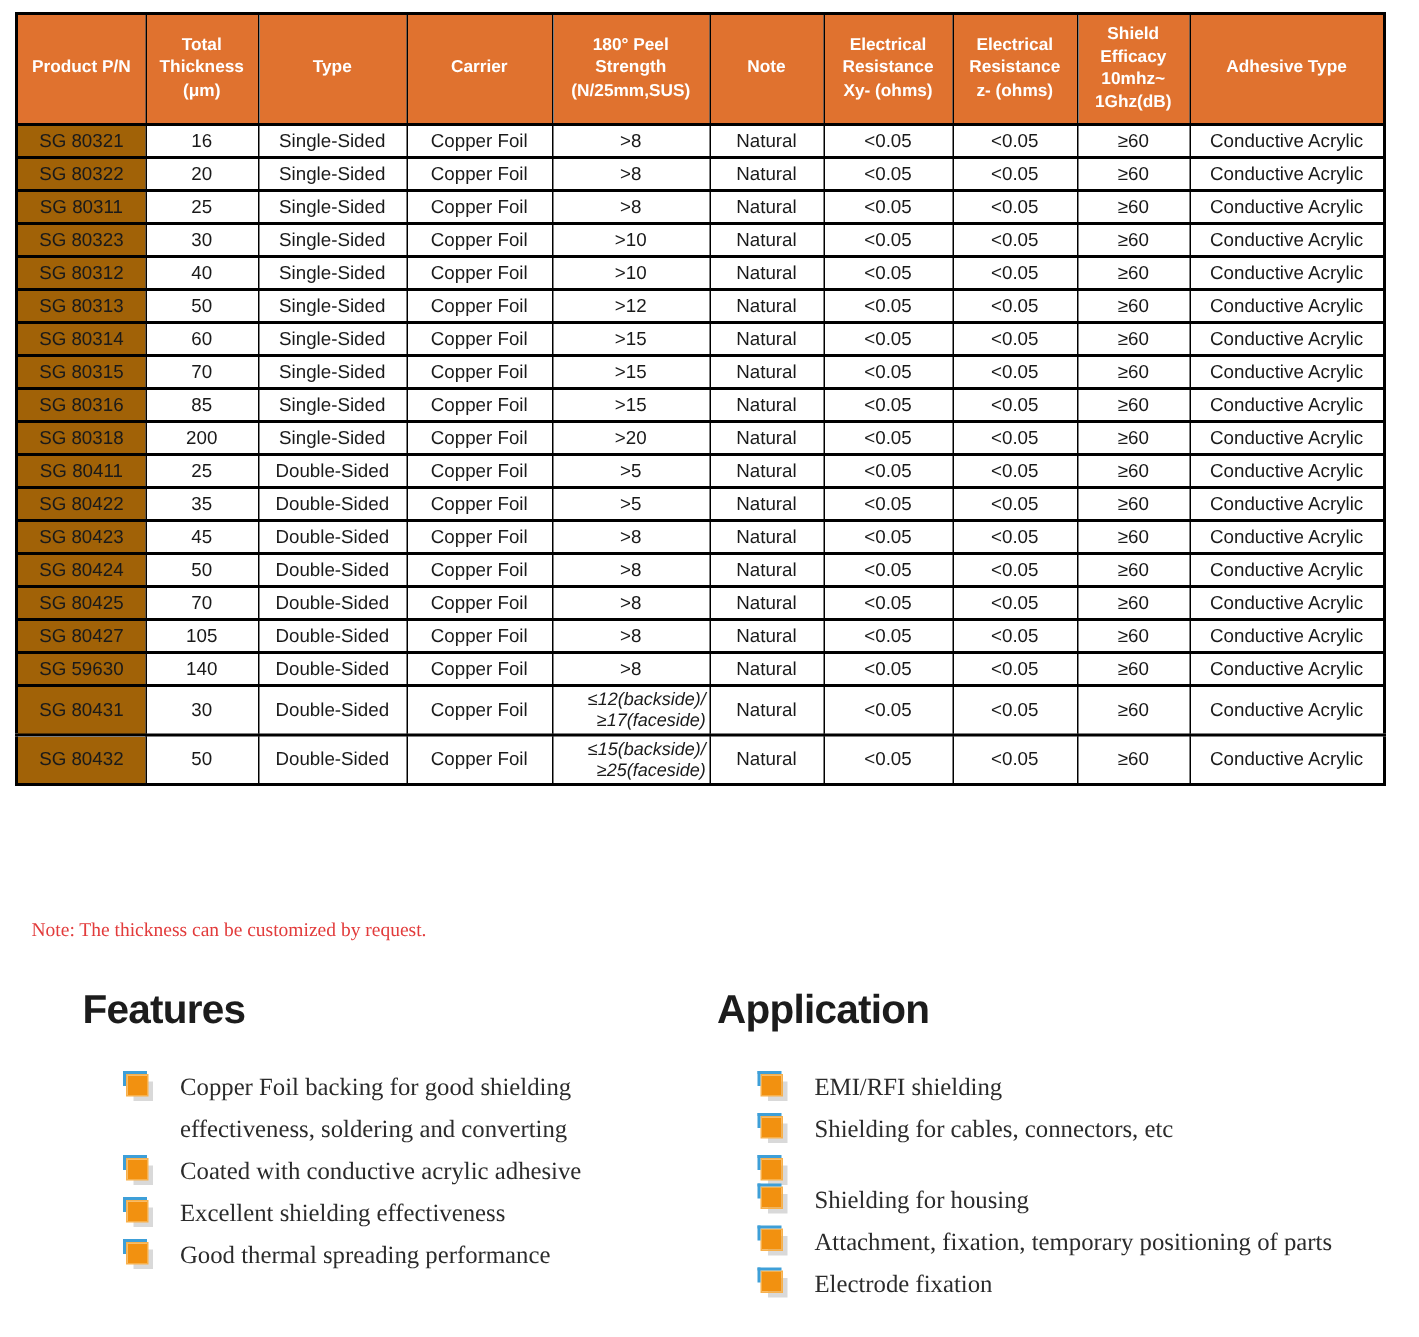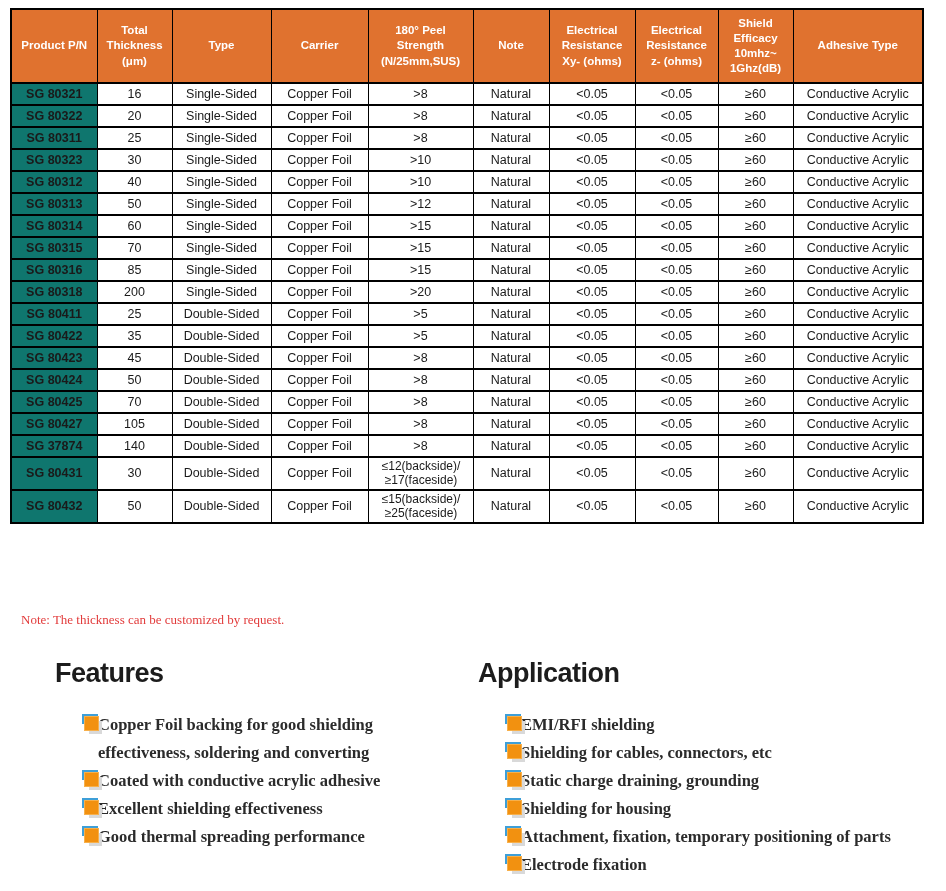--- a/index.html
+++ b/index.html
@@ -23,41 +23,40 @@
   table.spec th{
     background:#E0722F;color:#ffffff;
     font-size:11.5px;font-weight:bold;line-height:1.32;
     white-space:pre-line;height:70px;padding:1px 2px;
   }
   table.spec td{
     font-size:12.5px;color:#1a1a1a;height:20px;padding:0 2px;
     background:#ffffff;line-height:1.15;
   }
   table.spec tr.tall td{height:31px;}
-  table.spec td.pn{background:#0f766e;font-weight:bold;}
-  table.spec td.multiline{white-space:pre-line;text-align:center;padding-left:3px;font-size:12px;}
+  table.spec td.pn{background:#a16207;}
+  table.spec td.multiline{white-space:pre-line;text-align:right;padding-left:3px;font-size:12px;font-style:italic;}
   
   .note{
     position:absolute;left:21px;top:612px;
     font-family:"Liberation Serif",serif;font-size:13px;color:#E23B3B;
   }
   
   .section{position:absolute;top:658px;}
   .section.features{left:55px;width:400px;}
   .section.application{left:478px;width:455px;}
   .section h2{
     margin:0 0 22px 0;font-size:27px;font-weight:bold;color:#1c1c1c;
     letter-spacing:-0.5px;font-family:"Liberation Sans",sans-serif;
   }
   .section ul{list-style:none;margin:0;padding:0 0 0 30px;}
   .section li{
-    display:flex;align-items:flex-start;
+    display:flex;align-items:flex-start;gap:22px;
     font-family:"Liberation Serif",serif;font-size:16.5px;color:#2b2b2b;
     line-height:28px;
-    font-weight:bold;
   }
   .bullet{
     position:relative;flex:0 0 13px;width:13px;height:13px;margin-top:6px;
     background:#F29110;outline:1px solid #F7B04B;
     box-shadow:4px 4px 0 0 #D9D9D9;
   }
   .bullet::before{
     content:"";position:absolute;top:-3px;left:-3px;width:14px;height:8px;
     border-top:2.5px solid #3E9FD8;border-left:2.5px solid #3E9FD8;
   }
@@ -291,21 +290,21 @@
           <td>Double-Sided</td>
           <td>Copper Foil</td>
           <td>&gt;8</td>
           <td>Natural</td>
           <td>&lt;0.05</td>
           <td>&lt;0.05</td>
           <td>≥60</td>
           <td>Conductive Acrylic</td>
         </tr>
         <tr>
-          <td class="pn">SG 37874</td>
+          <td class="pn">SG 59630</td>
           <td>140</td>
           <td>Double-Sided</td>
           <td>Copper Foil</td>
           <td>&gt;8</td>
           <td>Natural</td>
           <td>&lt;0.05</td>
           <td>&lt;0.05</td>
           <td>≥60</td>
           <td>Conductive Acrylic</td>
         </tr>
@@ -369,21 +368,20 @@
       <li>
         <span class="bullet"></span>
         <span>EMI/RFI shielding</span>
       </li>
       <li>
         <span class="bullet"></span>
         <span>Shielding for cables, connectors, etc</span>
       </li>
       <li>
         <span class="bullet"></span>
-        <span>Static charge draining, grounding</span>
       </li>
       <li>
         <span class="bullet"></span>
         <span>Shielding for housing</span>
       </li>
       <li>
         <span class="bullet"></span>
         <span>Attachment, fixation, temporary positioning of parts</span>
       </li>
       <li>

